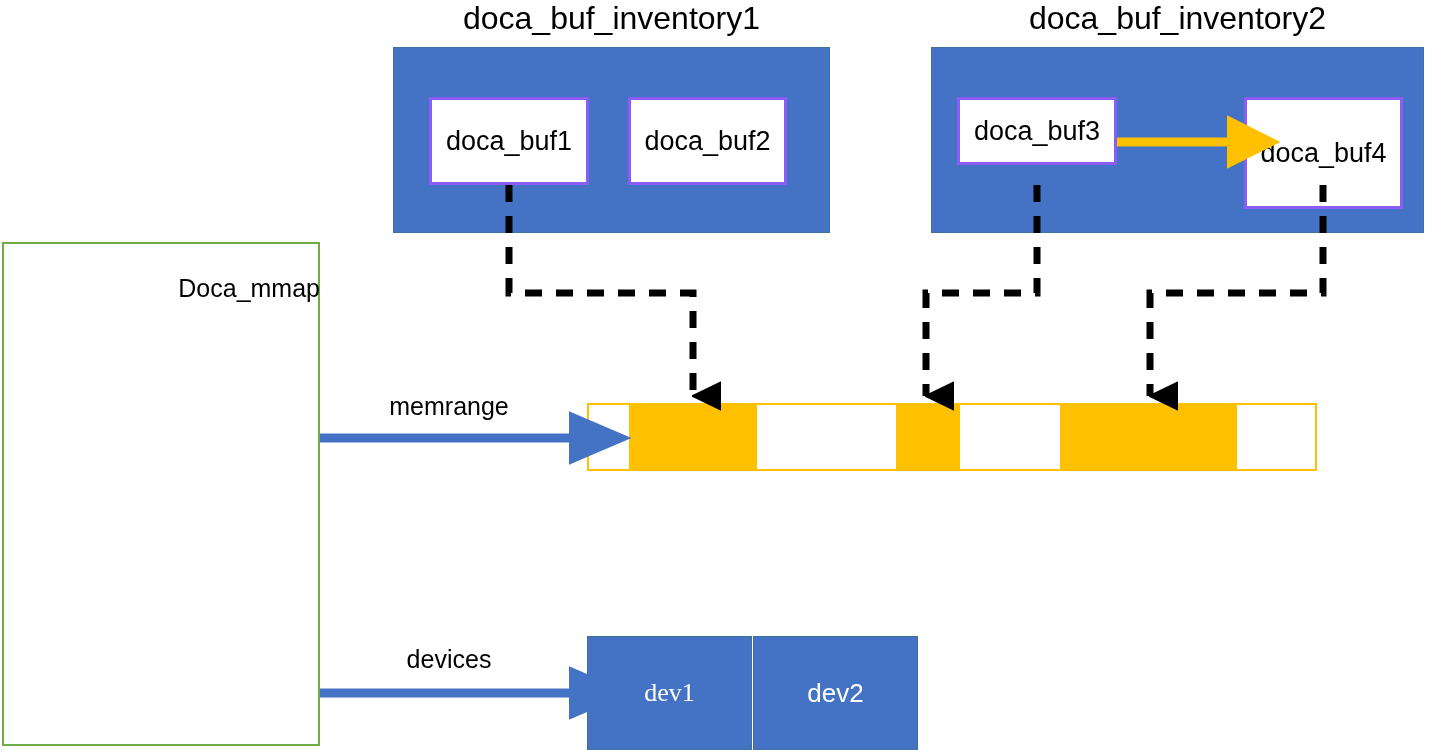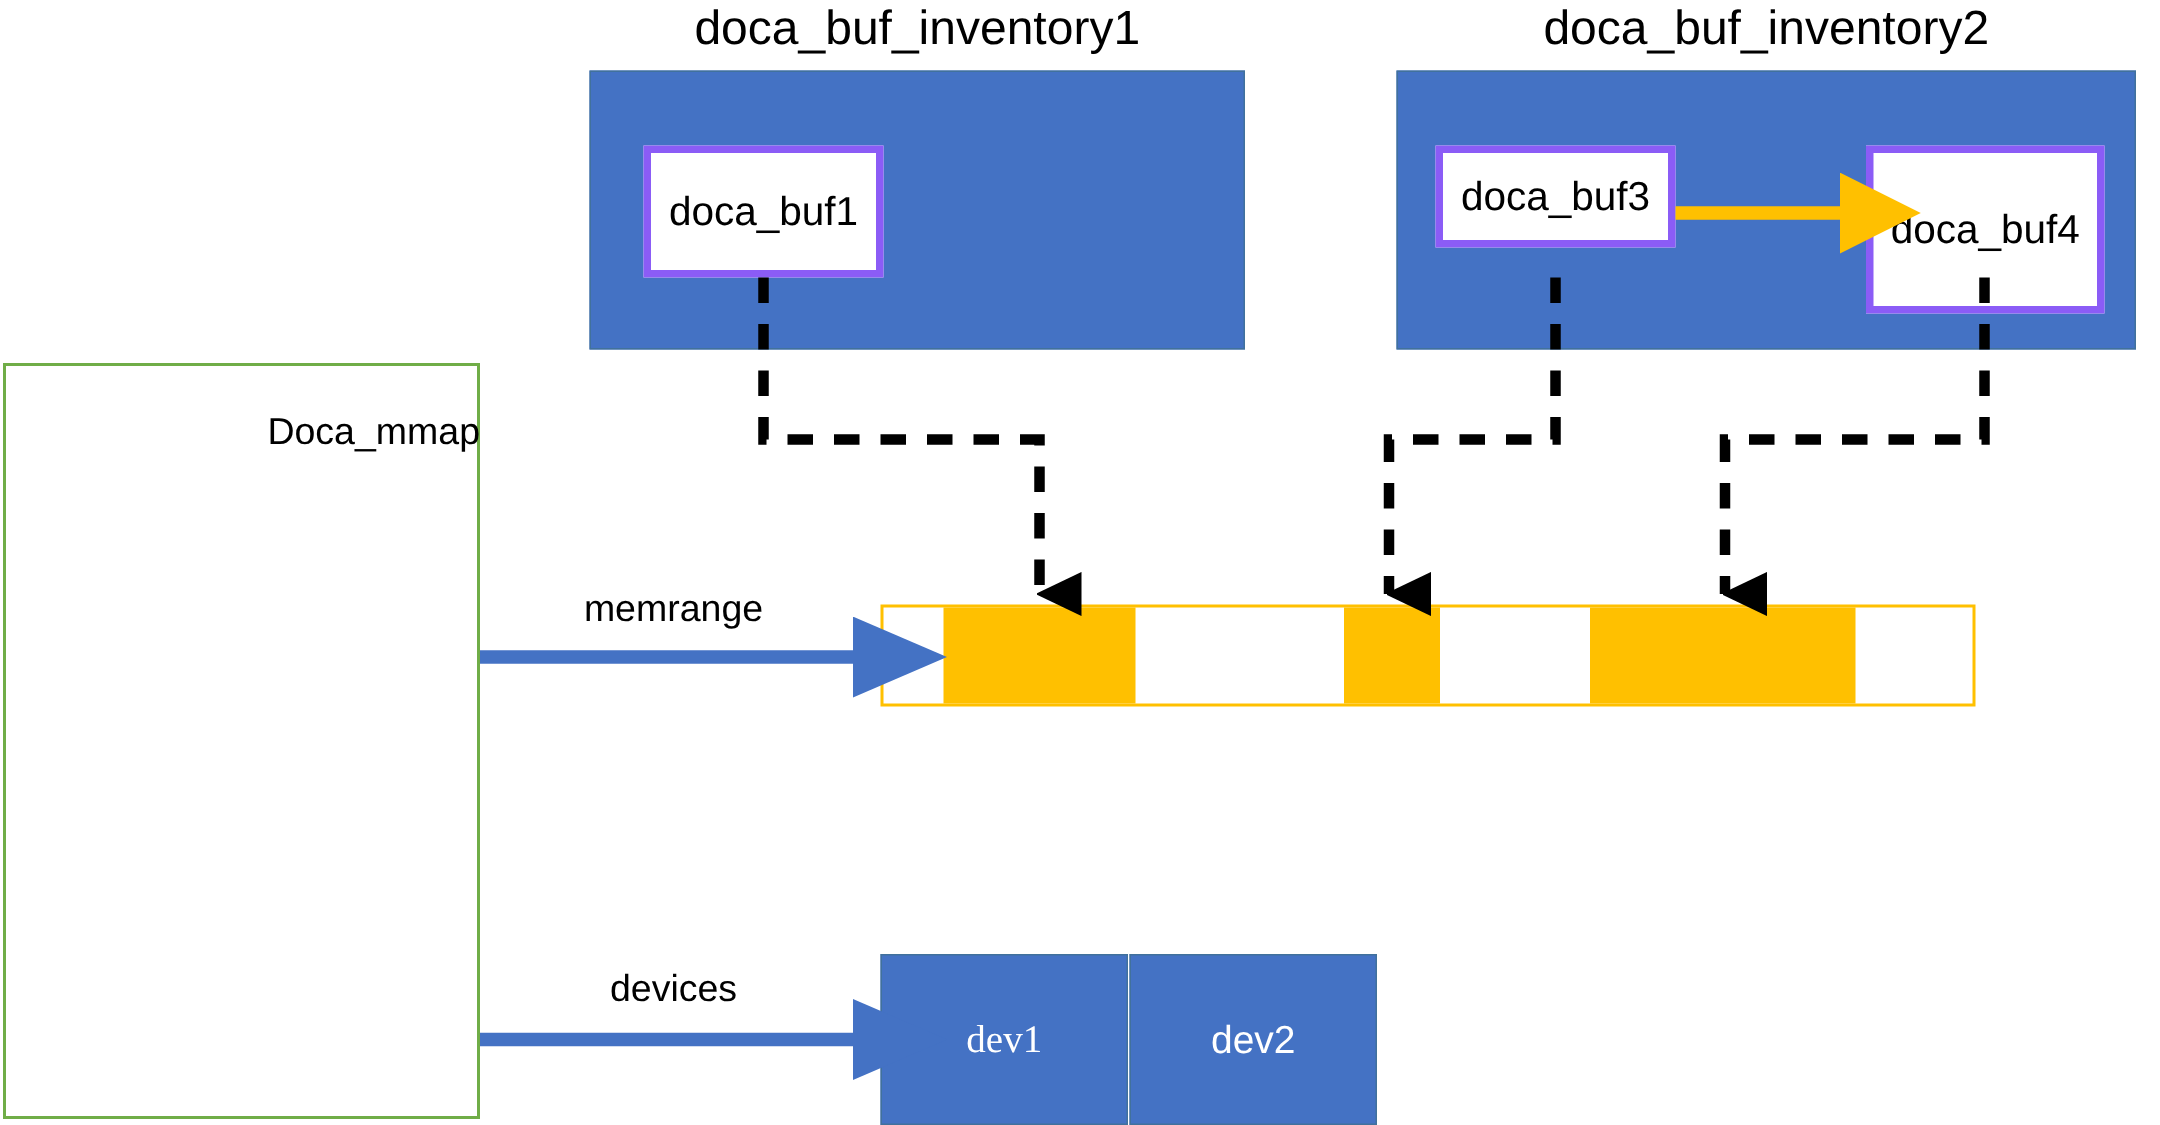--- a/index.html
+++ b/index.html
@@ -25,21 +25,21 @@
   }
   .inventory-box {
     position: absolute;
     background: #4472c4;
     border: 1px solid #41719c;
     box-sizing: border-box;
   }
   .buf-box {
     position: absolute;
     background: #ffffff;
-    border: 5px solid #8b5cf6;
+    border: 3px solid #8b5cf6;
     box-sizing: border-box;
     display: flex;
     align-items: center;
     justify-content: center;
     font-size: 27px;
     color: #000000;
     white-space: nowrap;
   }
   .mmap-box {
     position: absolute;
@@ -103,20 +103,21 @@
 
   <div class="title-label" style="left:393px; top:2px; width:437px;">doca_buf_inventory1</div>
 
   <div class="title-label" style="left:931px; top:2px; width:493px;">doca_buf_inventory2</div>
 
   <div class="inventory-box" style="left:393px; top:47px; width:437px; height:186px;"></div>
 
   <div class="inventory-box" style="left:931px; top:47px; width:493px; height:186px;"></div>
 
   <div class="buf-box" style="left:429px; top:97px; width:160px; height:88px;">doca_buf1</div>
+  <div class="buf-box" style="left:628px; top:97px; width:159px; height:88px;">doca_buf2</div>
 
   <div class="buf-box" style="left:957px; top:97px; width:160px; height:68px;">doca_buf3</div>
   <div class="buf-box" style="left:1244px; top:97px; width:159px; height:112px;">doca_buf4</div>
 
   <div class="mmap-box" style="left:2px; top:242px; width:318px; height:504px;"></div>
   <div class="mmap-label" style="left:2px; top:276px; width:318px;">Doca_mmap</div>
 
   <div class="edge-label" style="left:324px; top:647px; width:250px;">devices</div>
 
   <div class="edge-label" style="left:324px; top:394px; width:250px;">memrange</div>

